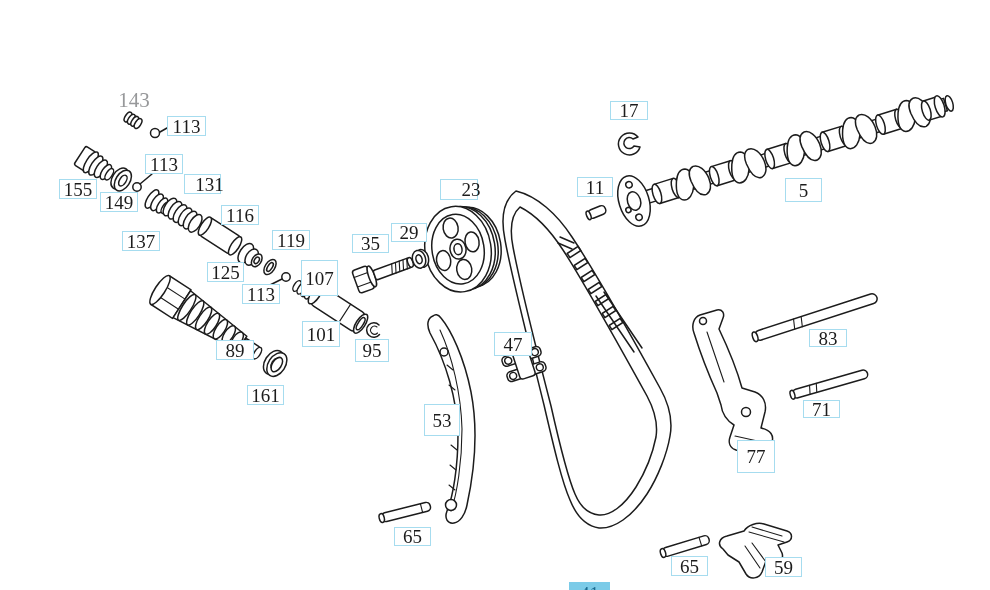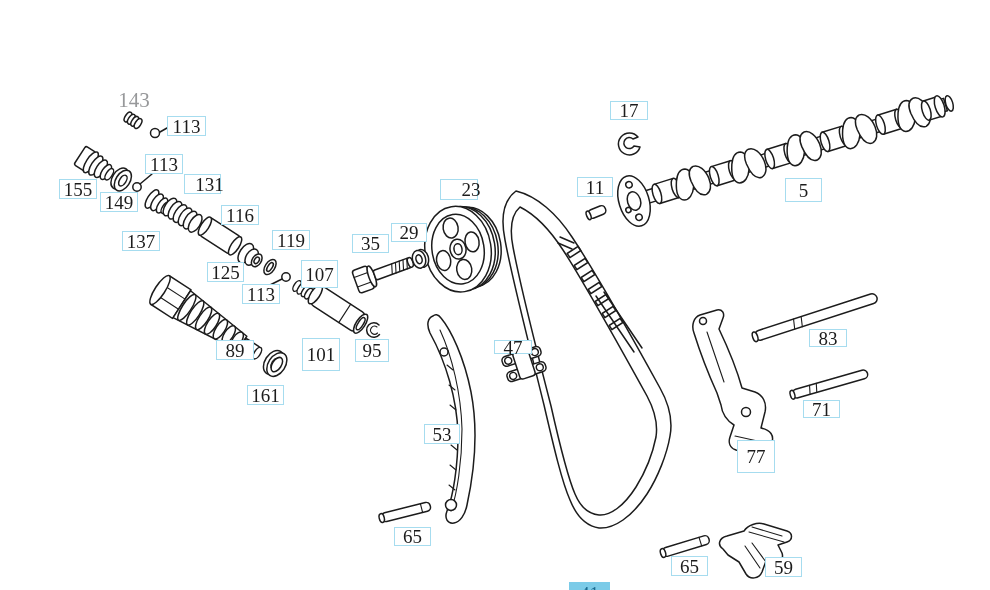--- a/index.html
+++ b/index.html
@@ -302,31 +302,31 @@
       <div class="label " style="left: 167px; top: 116px; width: 39px; height: 20px;">113</div>
       <div class="label " style="left: 59px; top: 179px; width: 38px; height: 20px;">155</div>
       <div class="label " style="left: 145px; top: 154px; width: 38px; height: 20px;">113</div>
       <div class="label " style="left: 100px; top: 192px; width: 38px; height: 20px;">149</div>
       <div class="label " style="left: 184px; top: 174px; width: 37px; height: 20px; padding-left: 14px;">131</div>
       <div class="label " style="left: 122px; top: 207px; width: 38px; height: 20px; margin-top: 24px;">137</div>
       <div class="label " style="left: 221px; top: 205px; width: 38px; height: 20px;">116</div>
       <div class="label " style="left: 272px; top: 230px; width: 38px; height: 20px;">119</div>
       <div class="label " style="left: 207px; top: 262px; width: 37px; height: 20px;">125</div>
       <div class="label " style="left: 242px; top: 284px; width: 38px; height: 20px;">113</div>
-      <div class="label " style="left: 301px; top: 260px; width: 37px; height: 28px;">107</div>
+      <div class="label " style="left: 301px; top: 260px; width: 37px; height: 36px;">107</div>
       <div class="label " style="left: 352px; top: 234px; width: 37px; height: 19px;">35</div>
       <div class="label " style="left: 391px; top: 223px; width: 36px; height: 19px;">29</div>
       <div class="label " style="left: 440px; top: 179px; width: 38px; height: 21px; padding-left: 24px;">23</div>
-      <div class="label " style="left: 302px; top: 338px; width: 38px; height: 33px;">101</div>
+      <div class="label " style="left: 302px; top: 321px; width: 38px; height: 26px;">101</div>
       <div class="label " style="left: 355px; top: 339px; width: 34px; height: 23px;">95</div>
       <div class="label " style="left: 172px; top: 340px; width: 38px; height: 20px; margin-left: 44px;">89</div>
       <div class="label " style="left: 247px; top: 385px; width: 37px; height: 20px;">161</div>
-      <div class="label " style="left: 424px; top: 424px; width: 36px; height: 20px; text-align: right;">53</div>
+      <div class="label " style="left: 424px; top: 404px; width: 36px; height: 32px; text-align: right;">53</div>
       <div class="label " style="left: 394px; top: 527px; width: 37px; height: 19px;">65</div>
-      <div class="label " style="left: 494px; top: 340px; width: 38px; height: 14px;">47</div>
+      <div class="label " style="left: 494px; top: 332px; width: 38px; height: 24px;">47</div>
       <div class="label highlight" style="left: 569px; top: 538px; width: 41px; height: 22px;">41</div>
       <div class="label " style="left: 577px; top: 177px; width: 36px; height: 20px;">11</div>
       <div class="label " style="left: 610px; top: 101px; width: 38px; height: 19px;">17</div>
       <div class="label " style="left: 785px; top: 178px; width: 37px; height: 24px;">5</div>
       <div class="label " style="left: 809px; top: 329px; width: 38px; height: 18px;">83</div>
       <div class="label " style="left: 803px; top: 400px; width: 37px; height: 18px;">71</div>
       <div class="label " style="left: 737px; top: 440px; width: 38px; height: 33px;">77</div>
       <div class="label " style="left: 671px; top: 556px; width: 37px; height: 20px;">65</div>
       <div class="label " style="left: 765px; top: 557px; width: 37px; height: 20px;">59</div>
     </div>

